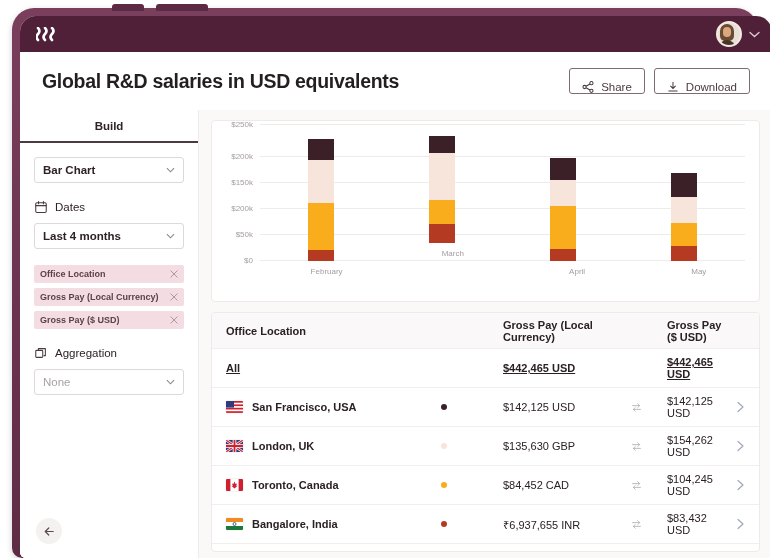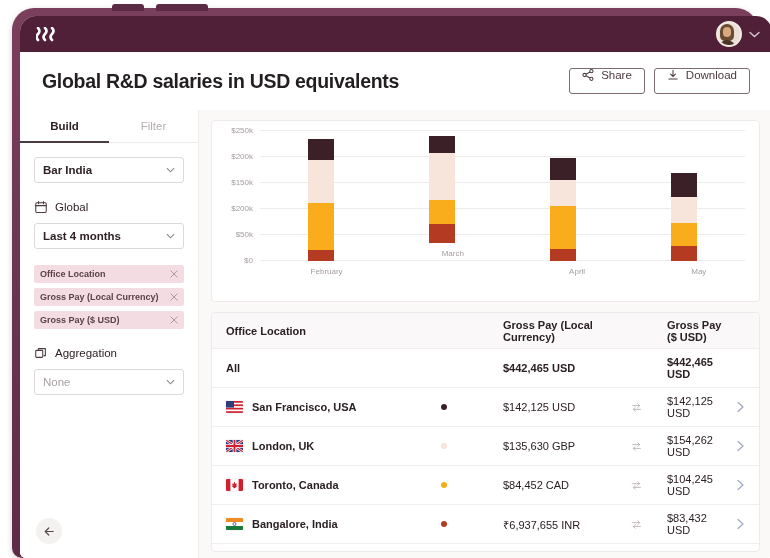--- a/index.html
+++ b/index.html
@@ -125,21 +125,21 @@
     color: #231f20;
     letter-spacing: -0.3px;
   }
   #header-actions {
     margin-left: auto;
     display: flex;
     gap: 9px;
   }
   .hbtn {
     display: flex;
-    align-items: flex-start;
+    align-items: flex-end;
     gap: 7px;
     height: 26px;
     padding: 0 12px;
     border: 1px solid #7d6b72;
     border-radius: 3px;
     background: #ffffff;
     font-size: 11.5px;
     color: #4a3a41;
     cursor: pointer;
     box-sizing: border-box;
@@ -331,21 +331,21 @@
     box-sizing: border-box;
     font-size: 11px;
     color: #2b2024;
   }
   .trow.head {
     background: #faf8f8;
     font-weight: bold;
     color: #2b2024;
     height: 36px;
   }
-  .trow.total { font-weight: bold; }
+  .trow.total { font-weight: bold; text-decoration: underline; }
   .c-loc { width: 215px; display: flex; align-items: center; gap: 9px; flex: none; }
   .c-dot { width: 62px; flex: none; display: flex; align-items: center; }
   .c-local { width: 128px; flex: none; }
   .c-swap { width: 36px; flex: none; display: flex; align-items: center; }
   .c-usd { flex: 1; }
   .c-arrow { width: 18px; flex: none; display: flex; justify-content: flex-end; }
   .flag {
     width: 17px; height: 12px;
     flex: none;
     border-radius: 1px;
@@ -407,41 +407,40 @@
           <span>Download</span>
         </div>
       </div>
     </div>
 
     <div id="body-wrap">
 
       <div id="sidebar">
         <div id="tabs">
           <div class="tab active">Build</div>
-          <div class="tab">Filter</div>
         </div>
 
         <div id="side-content">
 
           <div class="group">
             <div class="select">
-              <span>Bar India</span>
+              <span>Bar Chart</span>
               <svg class="caret" width="9" height="6" viewBox="0 0 10 6">
                 <path d="M1 1 L5 5 L9 1" stroke="#8d8589" stroke-width="1.2" fill="none"></path>
               </svg>
             </div>
           </div>
 
           <div class="group">
             <div class="group-head">
               <svg width="14" height="14" viewBox="0 0 16 16">
                 <rect x="2" y="3.2" width="12" height="11" rx="1.3" stroke="#4a3a41" stroke-width="1.2" fill="none"></rect>
                 <path d="M2 6.4 L14 6.4 M5.2 1.8 L5.2 4.2 M10.8 1.8 L10.8 4.2" stroke="#4a3a41" stroke-width="1.2" stroke-linecap="round"></path>
               </svg>
-              <span class="group-label">Global</span>
+              <span class="group-label">Dates</span>
             </div>
             <div class="select">
               <span>Last 4 months</span>
               <svg class="caret" width="9" height="6" viewBox="0 0 10 6">
                 <path d="M1 1 L5 5 L9 1" stroke="#8d8589" stroke-width="1.2" fill="none"></path>
               </svg>
             </div>
           </div>
 
           <div class="group">
@@ -502,21 +501,21 @@
               </div>
               <div class="gridline" style="bottom: 70px;">
                 <div class="ytick">$200k</div>
               </div>
               <div class="gridline" style="bottom: 96px;">
                 <div class="ytick">$150k</div>
               </div>
               <div class="gridline" style="bottom: 122px;">
                 <div class="ytick">$200k</div>
               </div>
-              <div class="gridline" style="bottom: 148px;">
+              <div class="gridline" style="bottom: 154px;">
                 <div class="ytick">$250k</div>
               </div>
               <div class="bar-col" style="left: calc(12.5% - 22px); bottom: 18px;">
                 <div class="bar">
                   <div class="seg" style="height: 10.92px; background: rgb(181, 58, 34);"></div>
                   <div class="seg" style="height: 46.8px; background: rgb(249, 173, 28);"></div>
                   <div class="seg" style="height: 43.16px; background: rgb(247, 228, 218);"></div>
                   <div class="seg" style="height: 21.32px; background: rgb(59, 32, 40);"></div>
                 </div>
                 <div class="xlabel">February</div>

